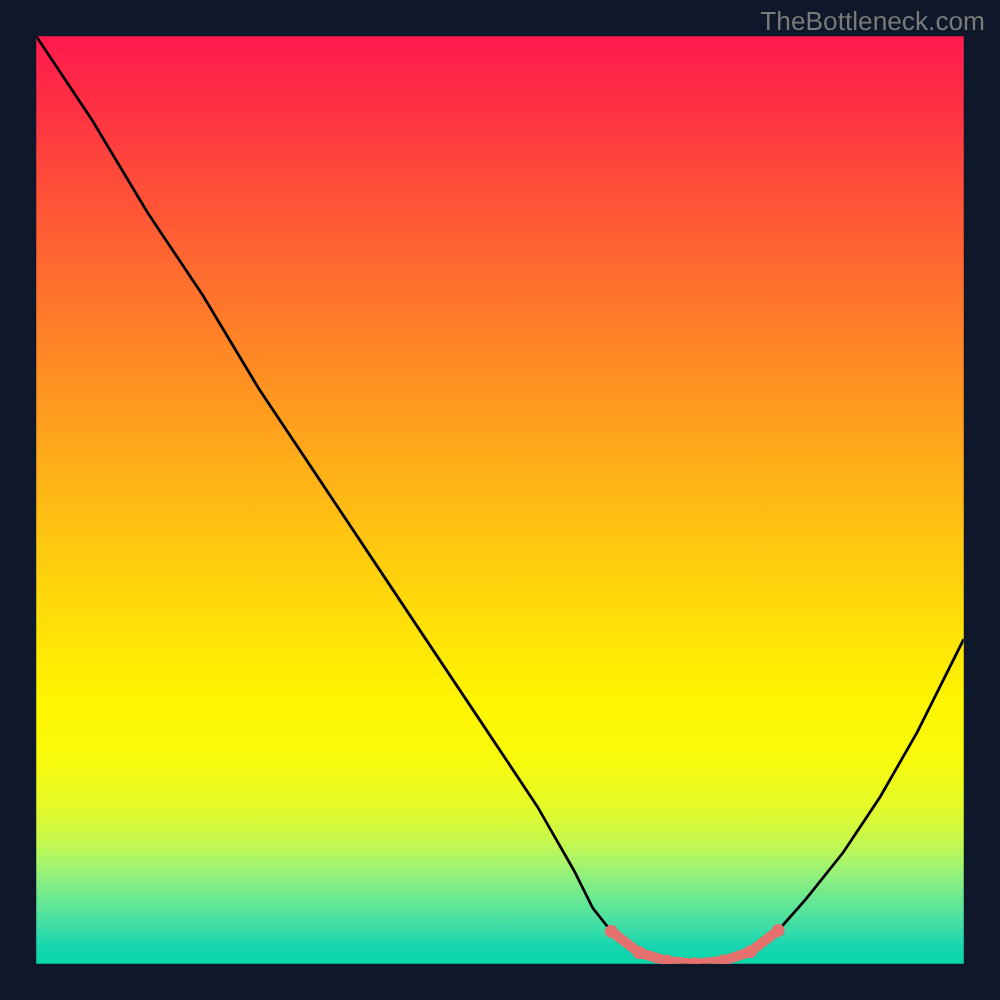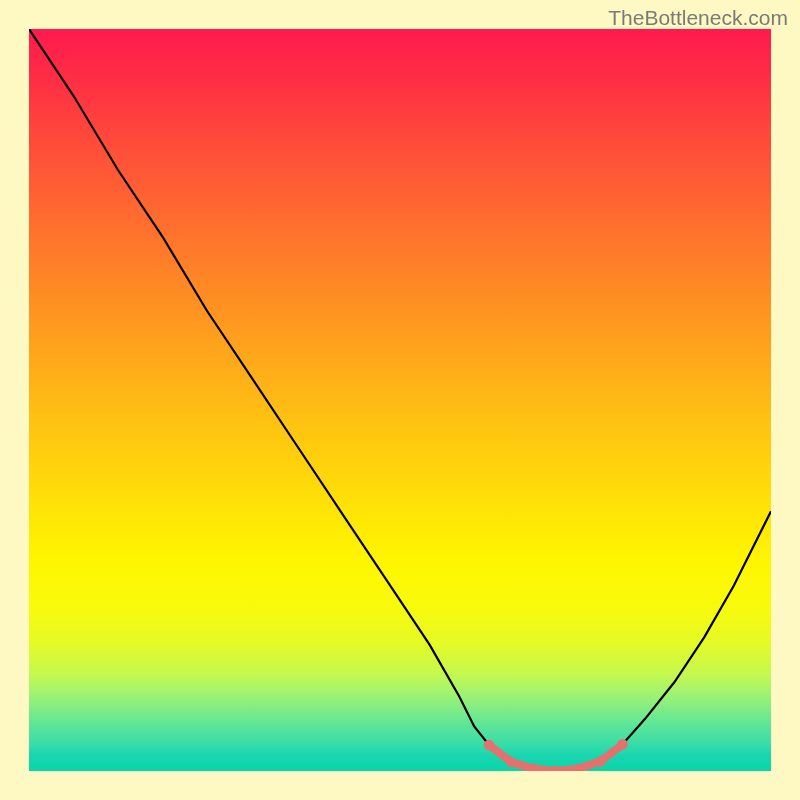--- a/index.html
+++ b/index.html
@@ -7,21 +7,21 @@
     padding: 0;
     width: 800px;
     height: 800px;
     background: #000;
     overflow: hidden;
   }
   .chart-wrap {
     position: relative;
     width: 800px;
     height: 800px;
-    background: #fef9c3;
+    background: #0f172a;
   }
   .plot {
     position: absolute;
     left: 29px;
     top: 29px;
     width: 742px;
     height: 742px;
   }
   .gradient {
     position: absolute;

